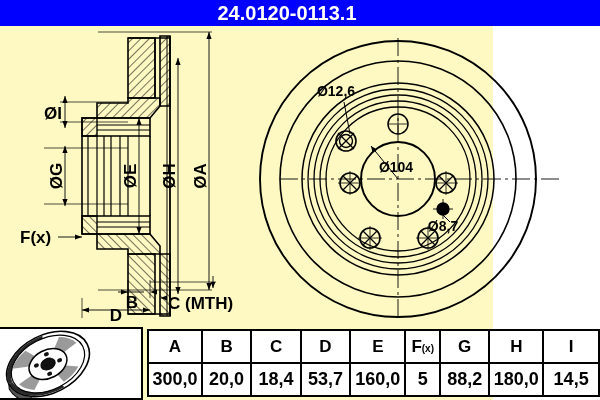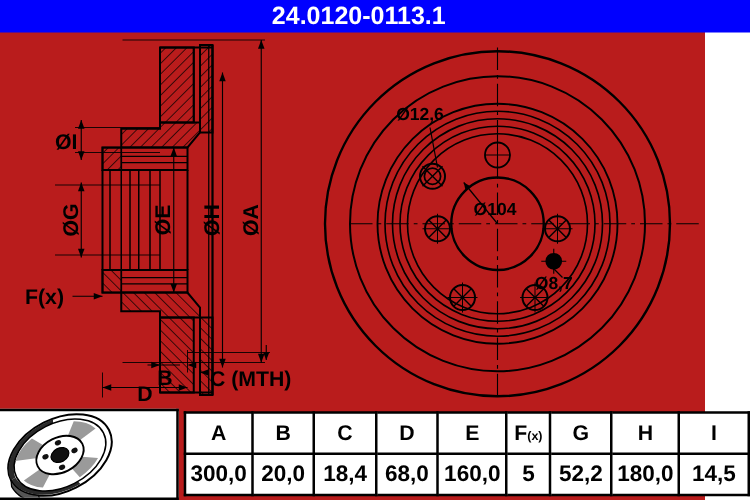--- a/index.html
+++ b/index.html
@@ -10,23 +10,23 @@
   body {
     width: 600px;
     height: 400px;
     font-family: "Liberation Sans", sans-serif;
     color: #000000;
     overflow: hidden;
     position: relative;
   }
   #page {
     position: relative;
-    width: 564px;
+    width: 493px;
     height: 400px;
-    background: #b91c1c;
+    background: #fef9c3;
   }
 
   
   #header-bar {
     position: absolute;
     left: 0; top: 0;
     width: 600px;
     height: 26px;
     background: #0000ff;
     display: flex;
@@ -372,24 +372,24 @@
         <td class="c-e">E</td>
         <td class="c-f"><span>F</span><span class="fsub">(x)</span></td>
         <td class="c-g">G</td>
         <td class="c-h">H</td>
         <td class="c-i">I</td>
       </tr>
       <tr>
         <td class="c-a">300,0</td>
         <td class="c-b">20,0</td>
         <td class="c-c">18,4</td>
-        <td class="c-d">68,0</td>
+        <td class="c-d">53,7</td>
         <td class="c-e">160,0</td>
         <td class="c-f">5</td>
-        <td class="c-g">52,2</td>
+        <td class="c-g">88,2</td>
         <td class="c-h">180,0</td>
         <td class="c-i">14,5</td>
       </tr>
     </tbody>
       </table>
   </div>
 
 </div>
 
 </body></html>

